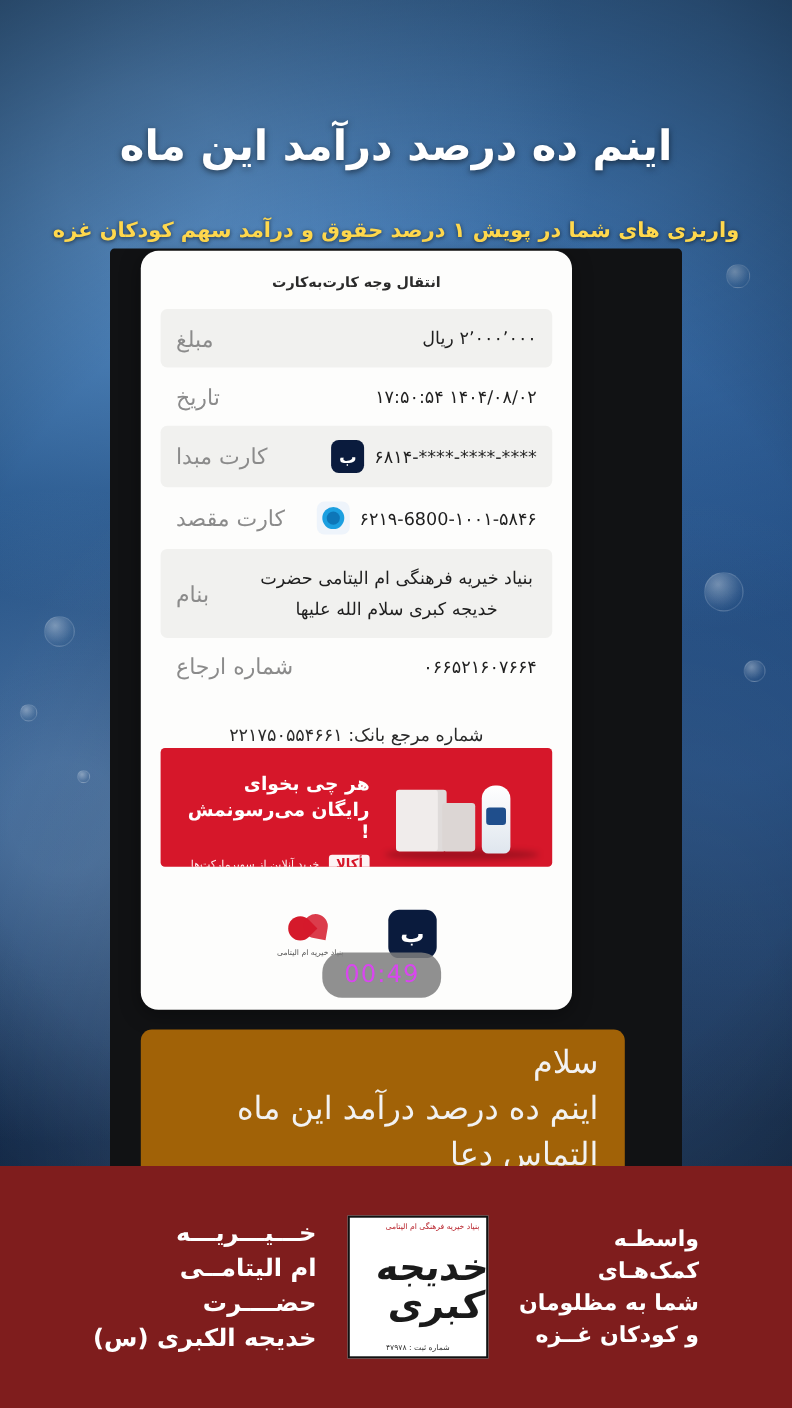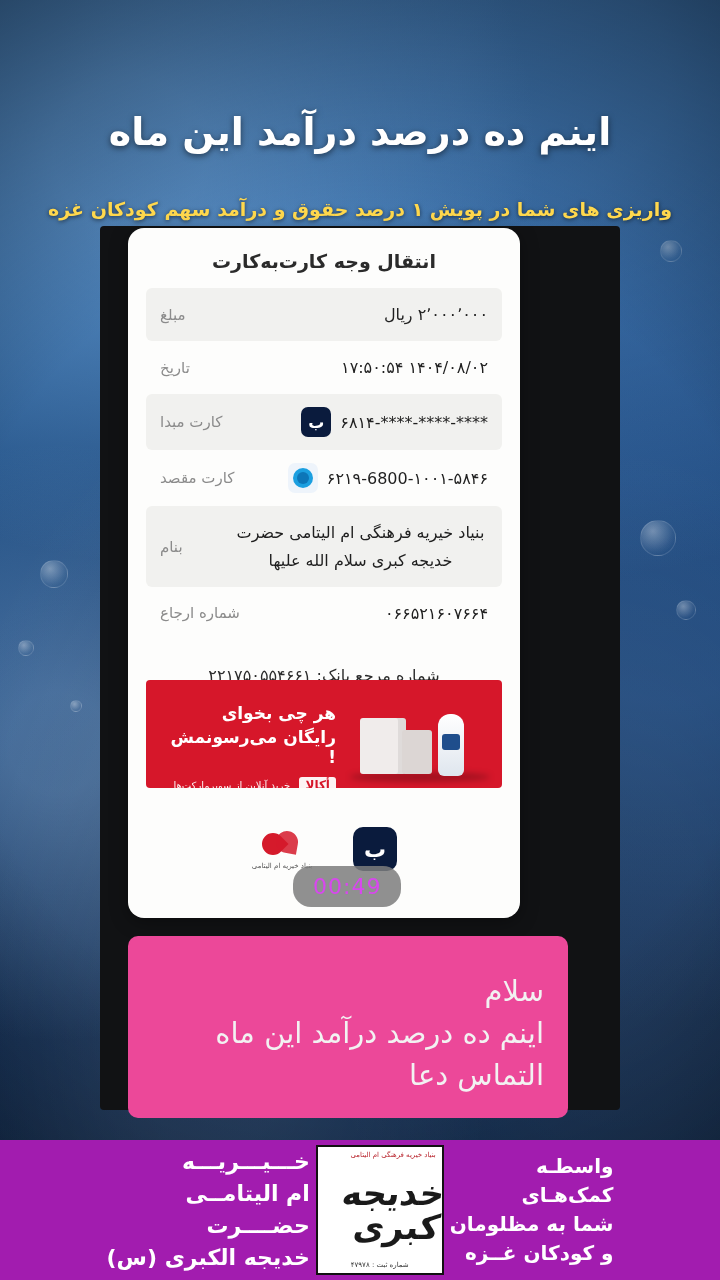--- a/index.html
+++ b/index.html
@@ -50,31 +50,31 @@
     background:#111214;border-radius:4px;
   }
 
   
   .receipt{
     position:absolute;left:128px;top:228px;width:392px;height:690px;
     background:#fdfdfc;border-radius:16px;overflow:hidden;
     box-shadow:0 4px 18px rgba(0,0,0,.35);
   }
   .receipt-title{
-    text-align:center;color:#2b2b2b;font-size:19px;font-weight:bold;
+    text-align:center;color:#2b2b2b;font-size:13px;font-weight:bold;
     margin-top:22px;
   }
   .rows{margin:16px 18px 0 18px;}
   .row{
     display:flex;flex-direction:row-reverse;align-items:center;
     justify-content:space-between;
     padding:13px 14px;min-height:22px;
   }
   .row.alt{background:#f1f1ef;border-radius:6px;}
-  .row .lbl{color:#8b8b8b;font-size:15px;white-space:nowrap;}
+  .row .lbl{color:#8b8b8b;font-size:20px;white-space:nowrap;}
   .row .val{color:#1f1f1f;font-size:16px;text-align:left;direction:ltr;}
   .row .val.fa{direction:rtl;text-align:center;line-height:1.7;font-size:16px;}
   .val-with-icon{display:flex;flex-direction:row-reverse;align-items:center;gap:9px;}
   .bank-icon{
     width:30px;height:30px;border-radius:7px;background:#0a1b3d;
     display:flex;align-items:center;justify-content:center;
     color:#fff;font-size:16px;font-weight:bold;
   }
   .bank-icon.light{background:#eef4fb;}
   .flower{
@@ -151,30 +151,30 @@
   
   .timer{
     position:absolute;left:293px;top:866px;
     background:rgba(125,125,125,.85);color:#d946ef;
     padding:8px 20px;border-radius:18px;font-size:22px;letter-spacing:1px;
   }
 
   
   .bubble{
     position:absolute;left:128px;top:936px;width:392px;
-    background:#ec4899;border-radius:10px;color:#f2f2f2;
-    padding:34px 24px 22px 24px;text-align:right;
+    background:#a16207;border-radius:10px;color:#f2f2f2;
+    padding:8px 24px 22px 24px;text-align:right;
   }
   .bubble div{font-size:29px;line-height:1.45;}
 
   
   .bottom{
-    position:absolute;left:0;bottom:0;width:720px;height:140px;
-    background:#a21caf;
-    display:flex;flex-direction:row-reverse;align-items:center;justify-content:center;gap:6px;
+    position:absolute;left:0;bottom:0;width:720px;height:220px;
+    background:#7f1d1d;
+    display:flex;flex-direction:row-reverse;align-items:center;justify-content:center;gap:28px;
   }
   .bb-col{color:#fff;text-align:right;line-height:1.45;}
   .bb-col.right{font-size:22px;font-weight:bold;letter-spacing:4px;}
   .bb-col.left{font-size:20px;font-weight:bold;letter-spacing:2px;}
   .bb-logo{
     width:124px;height:126px;background:#ffffff;border:2px solid #111;
     display:flex;flex-direction:column;align-items:center;justify-content:center;
     position:relative;
   }
   .bb-logo .calli{

